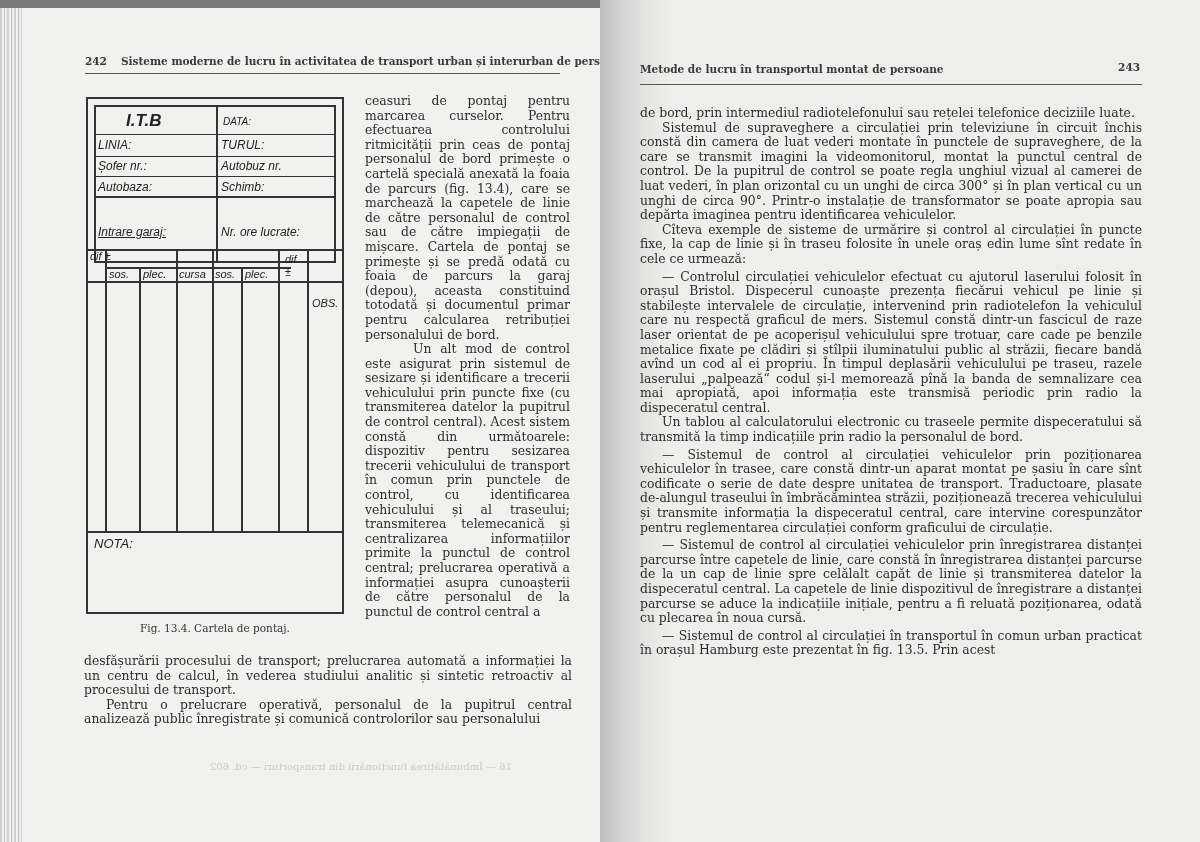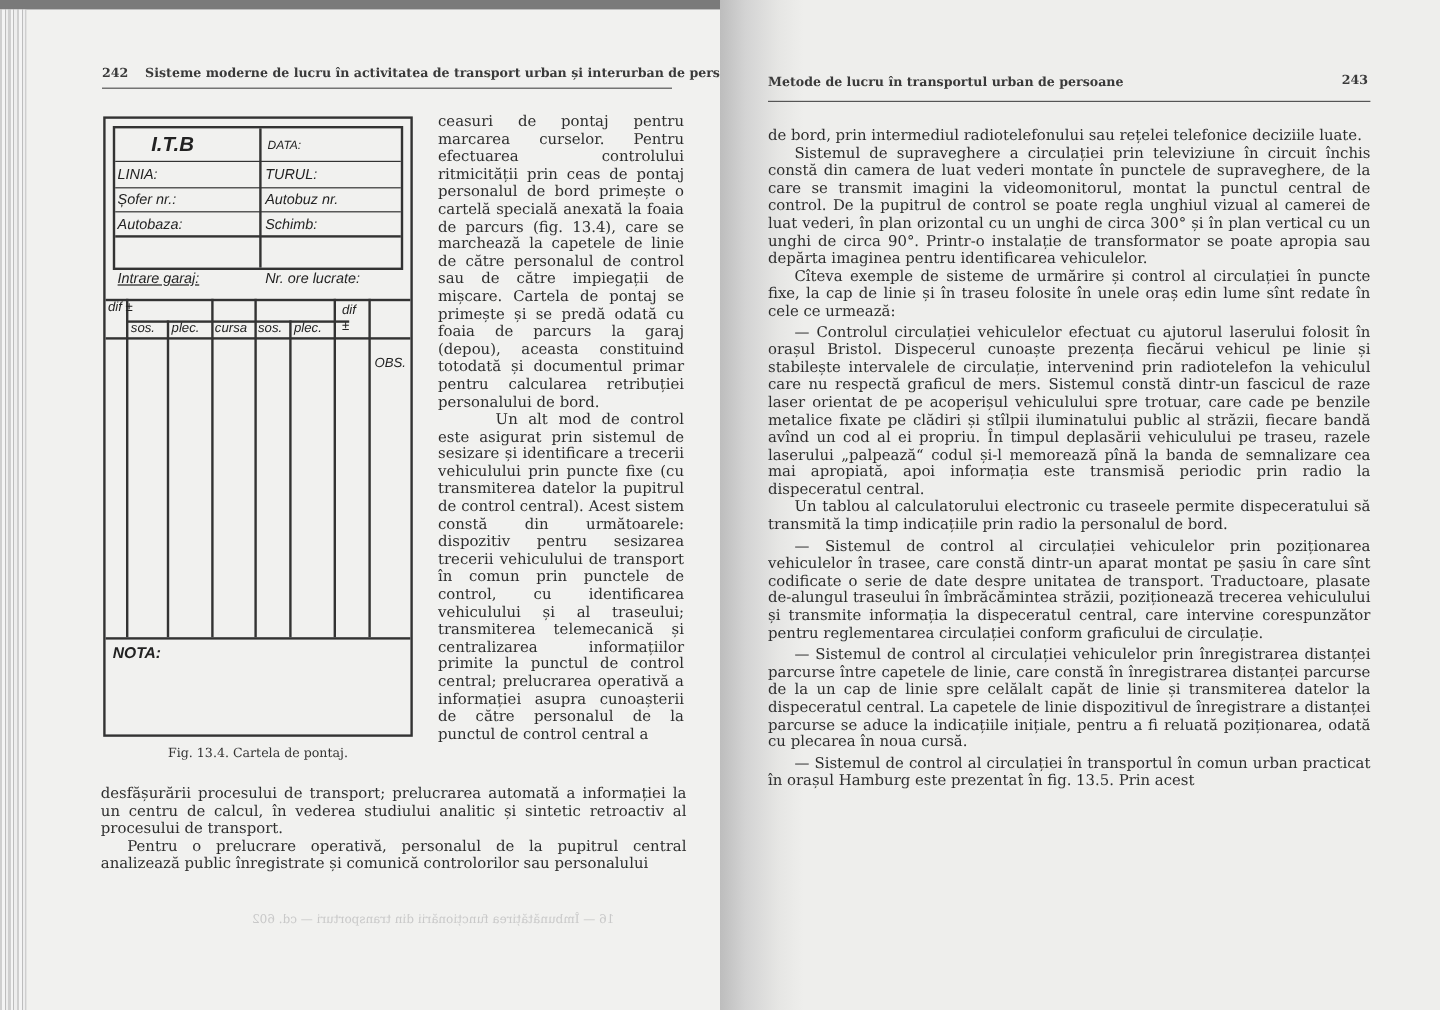--- a/index.html
+++ b/index.html
@@ -25,30 +25,30 @@
   .body-text { font-family:"DejaVu Serif", serif; font-size:12.4px; line-height:14.6px; color:#2d2d2d; text-align:justify; }
   .col-right-narrow { position:absolute; left:365px; top:94px; width:205px; }
   .full-left { position:absolute; left:84px; top:654px; width:488px; }
   .right-text { position:absolute; left:640px; top:106px; width:502px; }
   p { margin:0; }
   .indent { text-indent:22px; }
   .dash-indent { text-indent:22px; margin-top:3px; }
 
   
   .figure { position:absolute; left:86px; top:97px; width:258px; height:517px; border:2px solid #333; box-sizing:border-box; background:transparent; }
-  .card-head { position:absolute; left:6px; top:6px; width:242px; height:120px; border:2px solid #333; box-sizing:border-box; }
+  .card-head { position:absolute; left:6px; top:6px; width:242px; height:158px; border:2px solid #333; box-sizing:border-box; }
   .card-row { position:absolute; left:0; width:100%; border-bottom:1.5px solid #333; box-sizing:border-box; }
   .cell-label { position:absolute; font-family:"Liberation Sans", sans-serif; font-style:italic; font-size:12px; color:#222; white-space:nowrap; }
   .vsep { position:absolute; top:0; width:2px; height:100%; background:#333; }
   .grid { position:absolute; left:0; top:150px; width:254px; height:282px; }
   .gcol { position:absolute; top:0; width:1.6px; height:282px; background:#333; }
   .ghead-line { position:absolute; height:1.5px; background:#333; }
   .ghead { position:absolute; font-family:"Liberation Sans", sans-serif; font-style:italic; font-size:11px; color:#222; }
   .nota-line { position:absolute; left:0; top:432px; width:254px; height:1.6px; background:#333; }
-  .nota { position:absolute; left:6px; top:437px; font-family:"Liberation Sans", sans-serif; font-style:italic; font-size:13px; color:#222;font-weight:bold; }
+  .nota { position:absolute; left:6px; top:437px; font-family:"Liberation Sans", sans-serif; font-style:italic; font-size:13px; color:#222; }
   .caption { position:absolute; left:140px; top:622px; font-family:"DejaVu Serif", serif; font-size:10.5px; color:#333; }
 
   .bleed { position:absolute; left:210px; top:761px; font-family:"DejaVu Serif", serif; font-size:10px; color:#c9c9c9; transform:scaleX(-1); white-space:nowrap; }
 </style>
 </head>
 <body>
 
 <div class="spread">
   <div class="topbar"></div>
 
@@ -122,21 +122,21 @@
     <p>desfășurării procesului de transport; prelucrarea automată a informației la un centru de calcul, în vederea studiului analitic și sintetic retroactiv al procesului de transport.</p>
     <p class="indent">Pentru o prelucrare operativă, personalul de la pupitrul central analizează public înregistrate și comunică controlorilor sau personalului</p>
   </div>
 
   <div class="bleed">16 — Îmbunătățirea funcționării din transporturi — cd. 602</div>
 
   <div class="page-right"></div>
   <div class="gutter-shadow"></div>
 
   <div class="running-head rh-right">
-    <span>Metode de lucru în transportul urban de persoane</span>
+    <span>Metode de lucru în transportul montat de persoane</span>
     <span class="num">243</span>
   </div>
   <div class="rule rule-right"></div>
 
   <div class="body-text right-text" id="right-text">
     <p>de bord, prin intermediul radiotelefonului sau rețelei telefonice deciziile luate.</p>
     <p class="indent">Sistemul de supraveghere a circulației prin televiziune în circuit închis constă din camera de luat vederi montate în punctele de supraveghere, de la care se transmit imagini la videomonitorul, montat la punctul central de control. De la pupitrul de control se poate regla unghiul vizual al camerei de luat vederi, în plan orizontal cu un unghi de circa 300° și în plan vertical cu un unghi de circa 90°. Printr-o instalație de transformator se poate apropia sau depărta imaginea pentru identificarea vehiculelor.</p>
     <p class="indent">Cîteva exemple de sisteme de urmărire și control al circulației în puncte fixe, la cap de linie și în traseu folosite în unele oraș edin lume sînt redate în cele ce urmează:</p>
     <p class="dash-indent">— Controlul circulației vehiculelor efectuat cu ajutorul laserului folosit în orașul Bristol. Dispecerul cunoaște prezența fiecărui vehicul pe linie și stabilește intervalele de circulație, intervenind prin radiotelefon la vehiculul care nu respectă graficul de mers. Sistemul constă dintr-un fascicul de raze laser orientat de pe acoperișul vehiculului spre trotuar, care cade pe benzile metalice fixate pe clădiri și stîlpii iluminatului public al străzii, fiecare bandă avînd un cod al ei propriu. În timpul deplasării vehiculului pe traseu, razele laserului „palpează“ codul și-l memorează pînă la banda de semnalizare cea mai apropiată, apoi informația este transmisă periodic prin radio la dispeceratul central.</p>
     <p class="indent">Un tablou al calculatorului electronic cu traseele permite dispeceratului să transmită la timp indicațiile prin radio la personalul de bord.</p>

